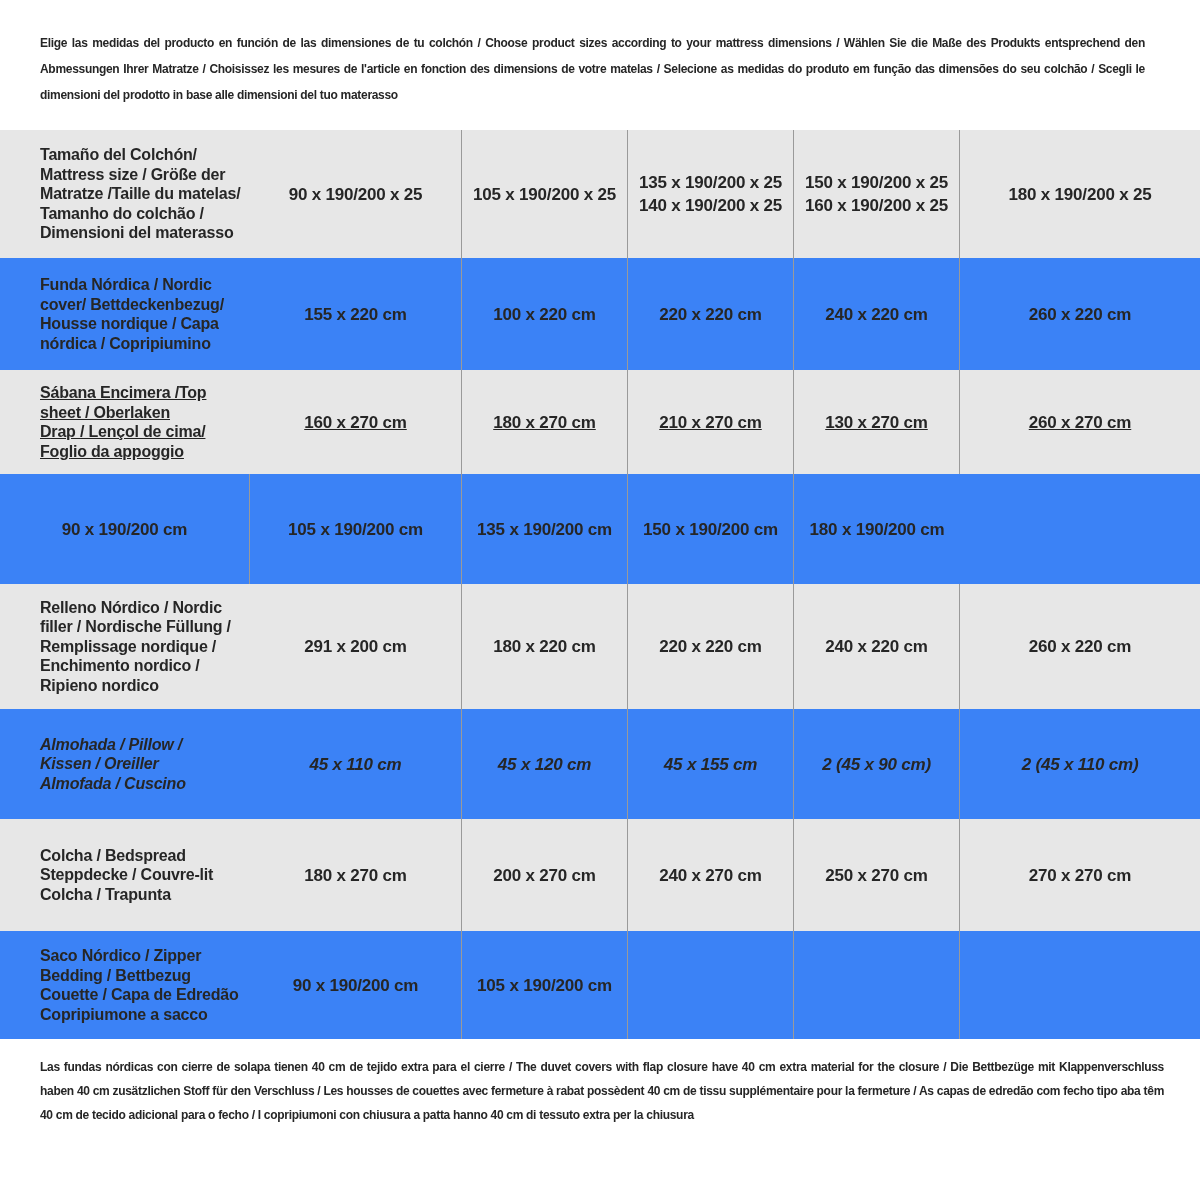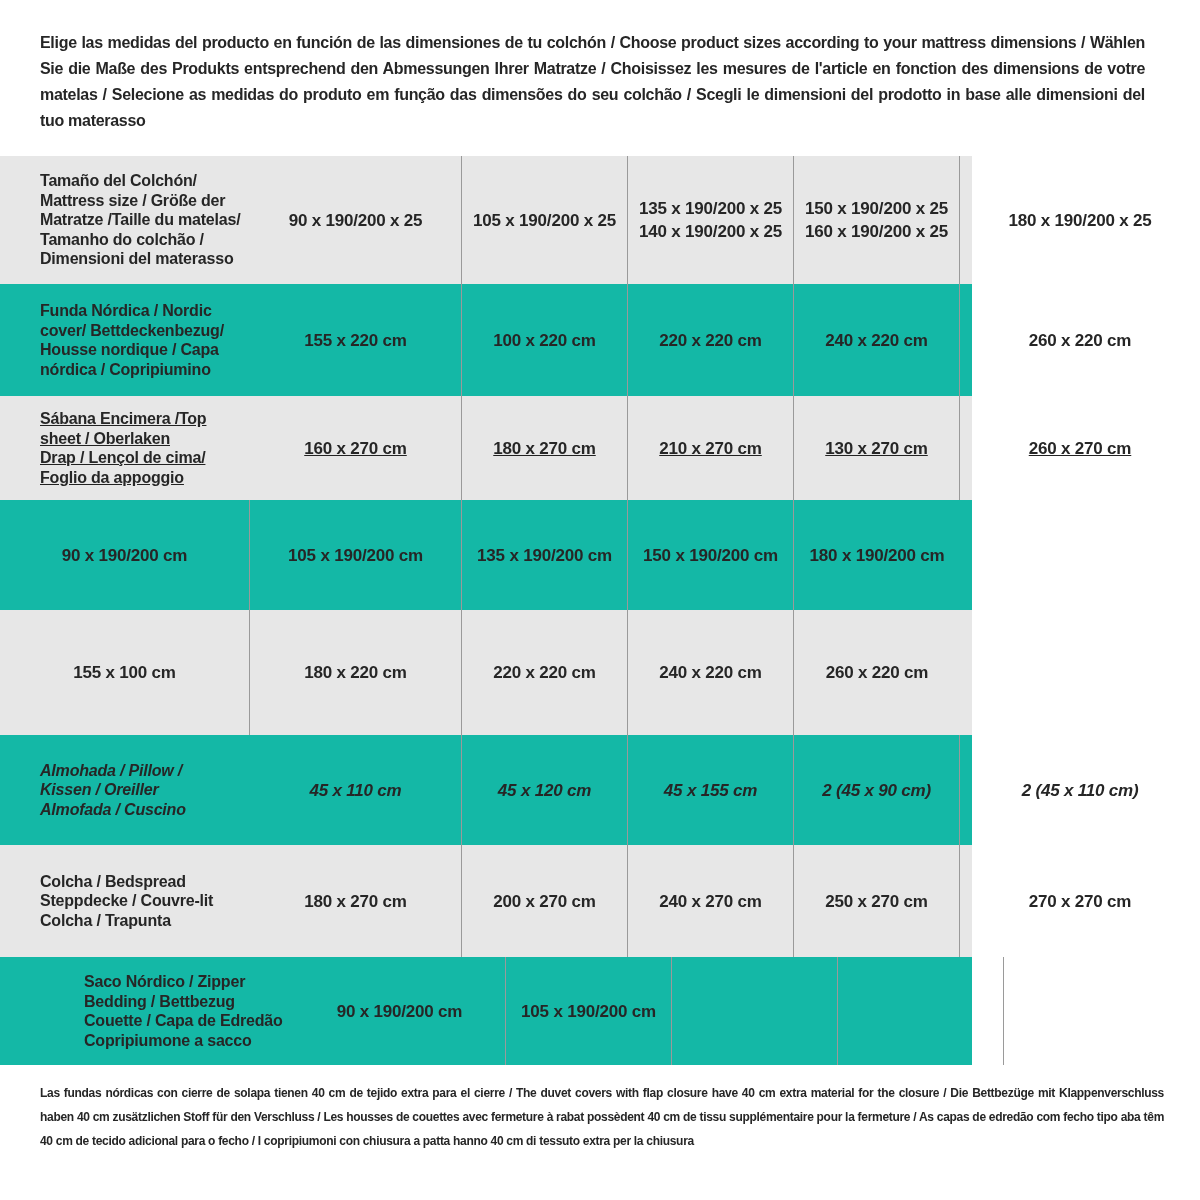--- a/index.html
+++ b/index.html
@@ -5,39 +5,39 @@
   html,body{margin:0;padding:0;}
   body{
     width:1200px;height:1200px;
     background:#ffffff;
     font-family:"Liberation Sans", sans-serif;
     color:#222222;
     -webkit-font-smoothing:antialiased;
   }
   .intro{
     margin:30px 55px 0 40px;
-    font-size:16px;
+    font-size:12px;
     line-height:26px;
     font-weight:700;
     text-align:justify;
     letter-spacing:-0.3px;
     color:#262626;
   }
   .size-table{
     margin-top:22px;
-    width:972px;
+    width:1200px;
   }
   .trow{
     display:grid;
     grid-template-columns:250px 212px 166px 166px 166px 240px;
     align-items:center;
     box-sizing:border-box;
   }
   .trow.shaded{background:#e7e7e7;}
-  .trow.plain{background:#14b8a6;}
+  .trow.plain{background:#3b82f6;}
   .cell{
     box-sizing:border-box;
     height:100%;
     display:flex;
     align-items:center;
     justify-content:center;
     text-align:center;
     white-space:pre-line;
     font-weight:700;
     font-size:17px;
@@ -54,21 +54,21 @@
     font-size:16px;
     line-height:19.5px;
   }
   .h-header{min-height:128px;}
   .h-r1{min-height:112px;}
   .h-r2{min-height:104px;text-decoration:underline;}
   .h-r3{min-height:110px;}
   .h-r4{min-height:125px;}
   .h-r5{min-height:110px;font-style:italic;}
   .h-r6{min-height:112px;}
-  .h-r7{min-height:108px;padding-left:44px;}
+  .h-r7{min-height:108px;}
   .footer{
     margin:16px 36px 0 40px;
     font-size:12px;
     line-height:24px;
     font-weight:700;
     text-align:justify;
     letter-spacing:-0.3px;
     color:#262626;
   }
 </style>
@@ -120,21 +120,26 @@
 
   <div class="trow plain h-r3">
     <div class="cell vline">90 x 190/200 cm</div>
     <div class="cell vline">105 x 190/200 cm</div>
     <div class="cell vline">135 x 190/200 cm</div>
     <div class="cell vline">150 x 190/200 cm</div>
     <div class="cell">180 x 190/200 cm</div>
   </div>
 
   <div class="trow shaded h-r4">
-    <div class="cell vline">155 x 100 cm</div>
+    <div class="cell labelcell">Relleno Nórdico / Nordic
+filler / Nordische Füllung /
+Remplissage nordique /
+Enchimento nordico /
+Ripieno nordico</div>
+    <div class="cell vline">291 x 200 cm</div>
     <div class="cell vline">180 x 220 cm</div>
     <div class="cell vline">220 x 220 cm</div>
     <div class="cell vline">240 x 220 cm</div>
     <div class="cell">260 x 220 cm</div>
   </div>
 
   <div class="trow plain h-r5">
     <div class="cell labelcell">Almohada / Pillow /
 Kissen / Oreiller
 Almofada / Cuscino</div>

